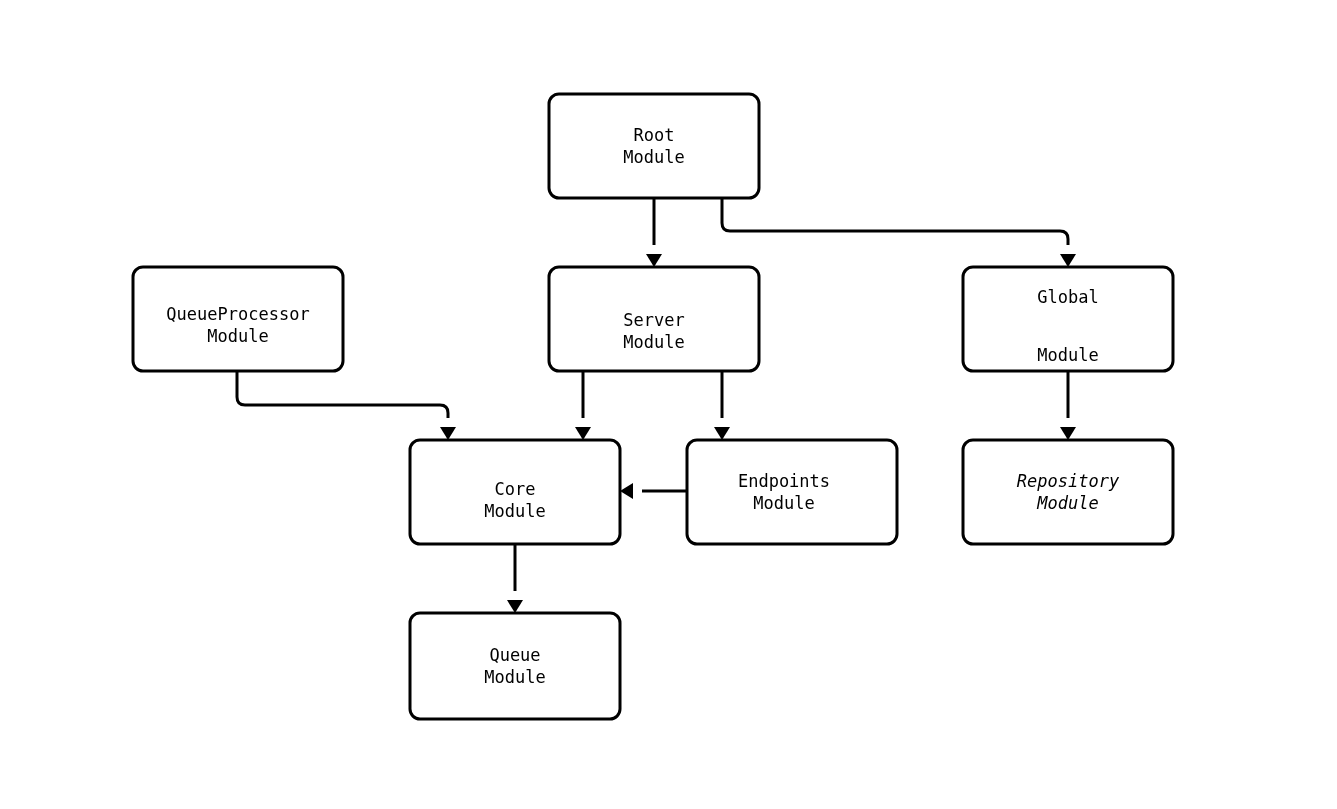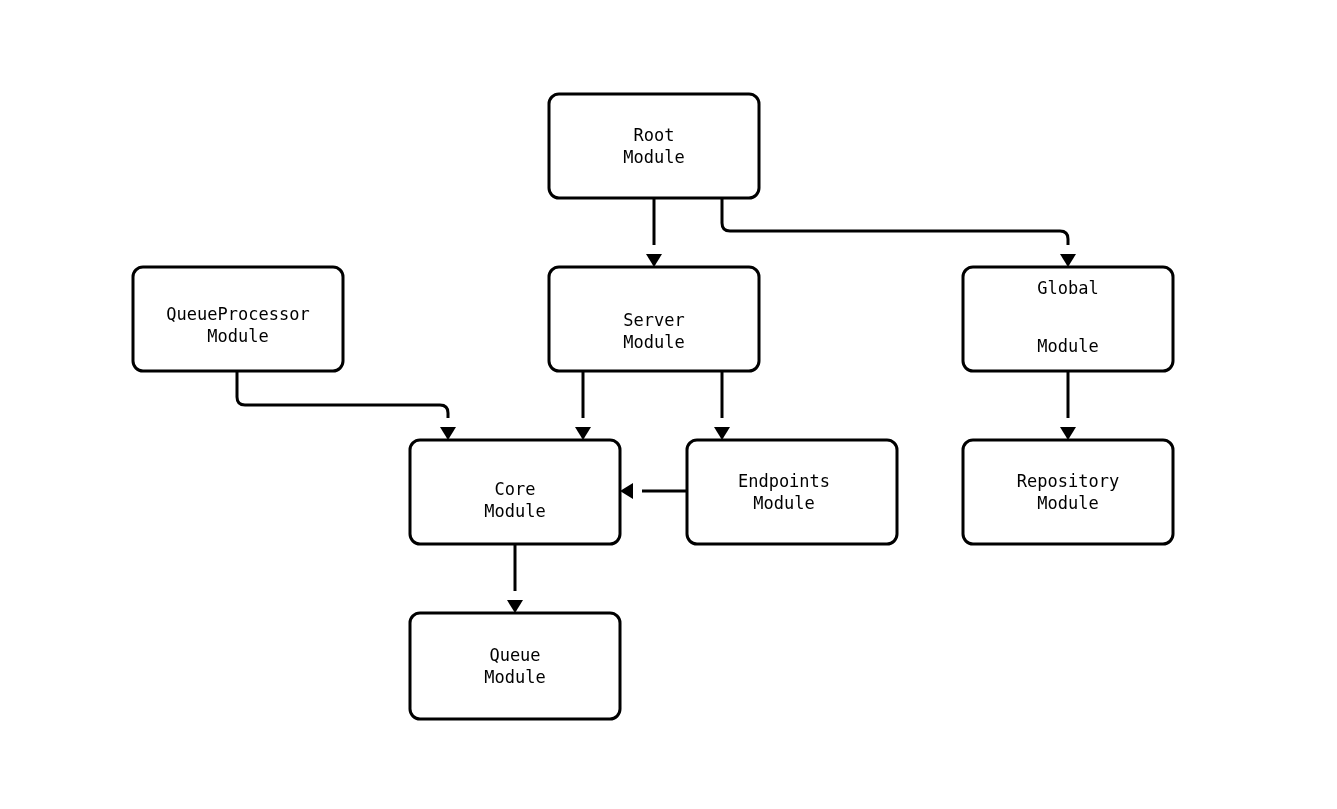--- a/index.html
+++ b/index.html
@@ -104,19 +104,19 @@
         <rect class="node-box" x="410" y="440" width="210" height="104" rx="10" ry="10"></rect>
         <rect class="node-box" x="687" y="440" width="210" height="104" rx="10" ry="10"></rect>
         <rect class="node-box" x="963" y="440" width="210" height="104" rx="10" ry="10"></rect>
         <rect class="node-box" x="410" y="613" width="210" height="106" rx="10" ry="10"></rect>
       </g>
   </svg>
   <div id="labels-layer">
       <div class="node-label" style="left: 549px; top: 94px; width: 210px; height: 104px;"><span class="ln">Root</span><span class="ln">Module</span></div>
       <div class="node-label" style="left: 133px; top: 267px; width: 210px; height: 116px;"><span class="ln">QueueProcessor</span><span class="ln">Module</span></div>
       <div class="node-label" style="left: 549px; top: 267px; width: 210px; height: 128px;"><span class="ln">Server</span><span class="ln">Module</span></div>
-      <div class="node-label" style="left: 963px; top: 265px; width: 210px; height: 104px; gap: 36px;"><span class="ln">Global</span><span class="ln">Module</span></div>
+      <div class="node-label" style="left: 963px; top: 274px; width: 210px; height: 104px; gap: 36px;"><span class="ln">Global</span><span class="ln">Module</span></div>
       <div class="node-label" style="left: 410px; top: 440px; width: 210px; height: 120px;"><span class="ln">Core</span><span class="ln">Module</span></div>
       <div class="node-label" style="left: 687px; top: 440px; width: 194px; height: 104px;"><span class="ln">Endpoints</span><span class="ln">Module</span></div>
-      <div class="node-label" style="left: 963px; top: 440px; width: 210px; height: 104px;"><span class="ln">Repository</span><span class="ln">Module</span></div>
+      <div class="node-label" style="left: 963px; top: 440px; width: 210px; height: 104px; font-style: italic;"><span class="ln">Repository</span><span class="ln">Module</span></div>
       <div class="node-label" style="left: 410px; top: 613px; width: 210px; height: 106px;"><span class="ln">Queue</span><span class="ln">Module</span></div>
     </div>
 </div>
 
 </body></html>

